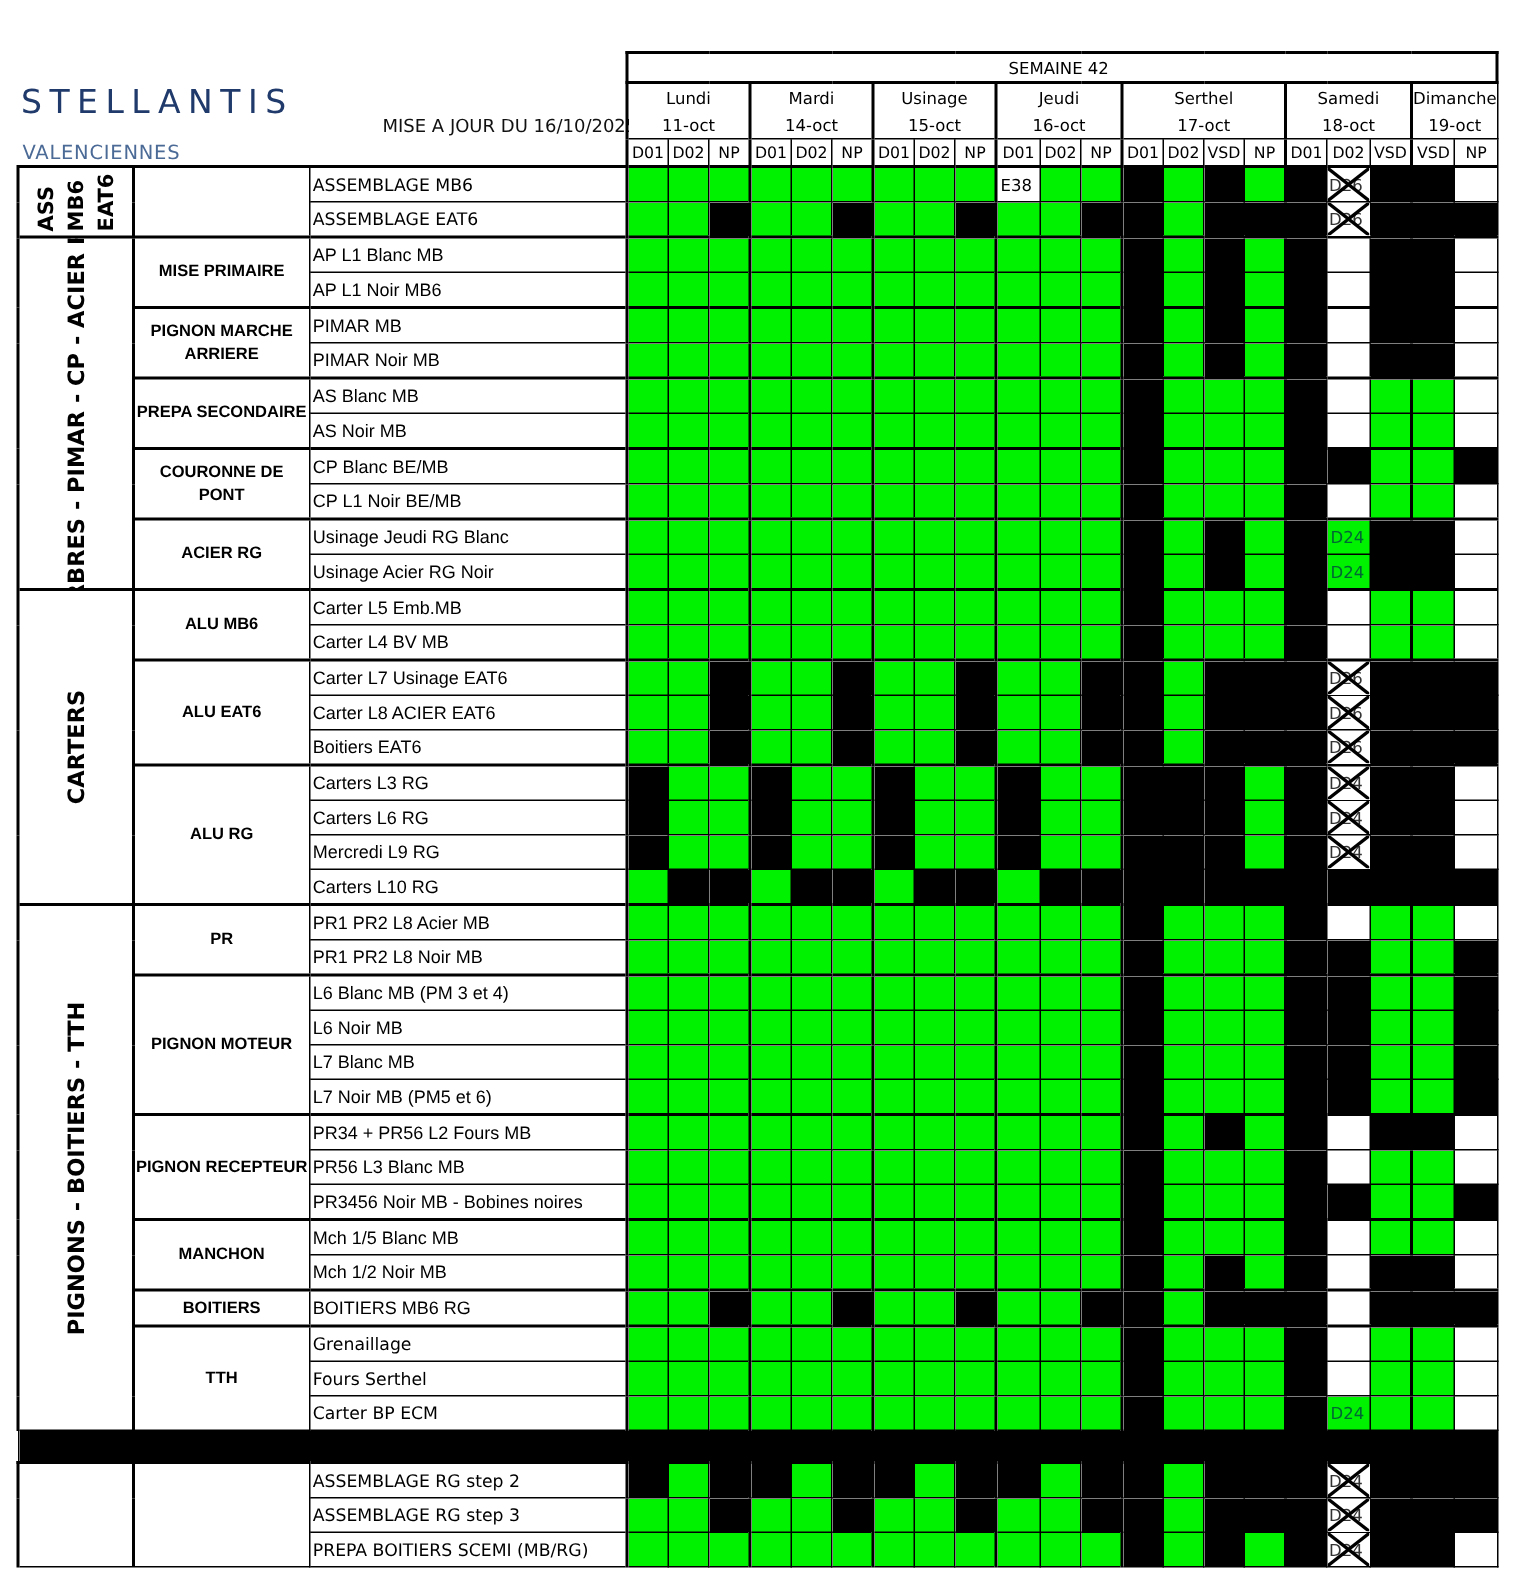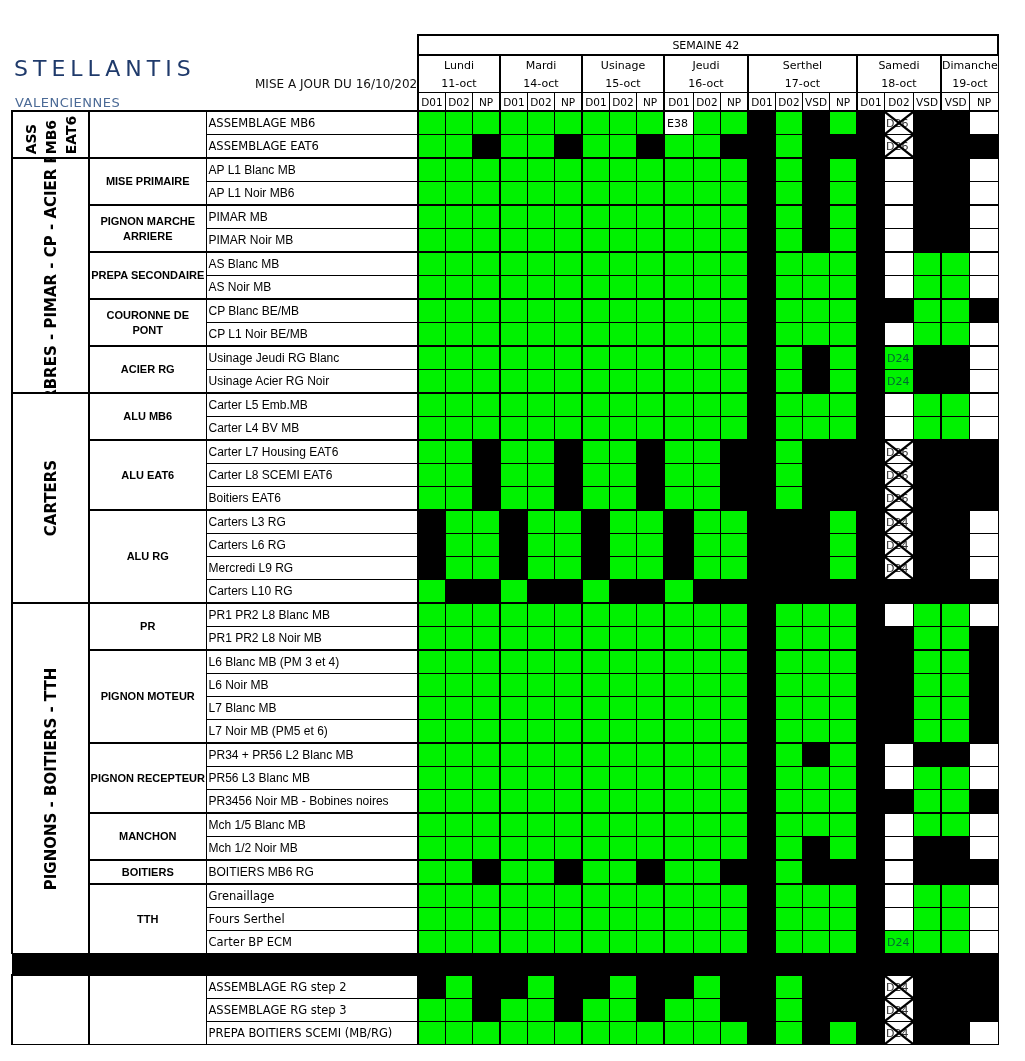--- a/index.html
+++ b/index.html
@@ -466,21 +466,21 @@
         <td class="cell c-G" style="height: 21px;"></td>
         <td class="cell c-G" style="height: 21px;"></td>
         <td class="cell c-B day-l" style="height: 21px;"></td>
         <td class="cell c-W" style="height: 21px;"></td>
         <td class="cell c-G" style="height: 21px;"></td>
         <td class="cell c-G day-l" style="height: 21px;"></td>
         <td class="cell c-W" style="height: 21px;"></td>
       </tr>
       <tr class="thick-top">
         <td rowspan="3" class="grp">ALU EAT6</td>
-        <td class="lbl">Carter L7 Housing EAT6</td>
+        <td class="lbl">Carter L7 Usinage EAT6</td>
         <td class="cell c-G day-l" style="height: 21px;"></td>
         <td class="cell c-G" style="height: 21px;"></td>
         <td class="cell c-B" style="height: 21px;"></td>
         <td class="cell c-G day-l" style="height: 21px;"></td>
         <td class="cell c-G" style="height: 21px;"></td>
         <td class="cell c-B" style="height: 21px;"></td>
         <td class="cell c-G day-l" style="height: 21px;"></td>
         <td class="cell c-G" style="height: 21px;"></td>
         <td class="cell c-B" style="height: 21px;"></td>
         <td class="cell c-G day-l" style="height: 21px;"></td>
@@ -493,21 +493,21 @@
         <td class="cell c-B day-l" style="height: 21px;"></td>
         <td class="cell c-X" style="height: 21px;"><svg viewBox="0 0 10 10" preserveAspectRatio="none">
             <line x1="0" y1="0" x2="10" y2="10" stroke="#000" stroke-width="0.9"></line>
             <line x1="10" y1="0" x2="0" y2="10" stroke="#000" stroke-width="0.9"></line>
           </svg>D26</td>
         <td class="cell c-B" style="height: 21px;"></td>
         <td class="cell c-B day-l" style="height: 21px;"></td>
         <td class="cell c-B" style="height: 21px;"></td>
       </tr>
       <tr>
-        <td class="lbl">Carter L8 SCEMI EAT6</td>
+        <td class="lbl">Carter L8 ACIER EAT6</td>
         <td class="cell c-G day-l" style="height: 21px;"></td>
         <td class="cell c-G" style="height: 21px;"></td>
         <td class="cell c-B" style="height: 21px;"></td>
         <td class="cell c-G day-l" style="height: 21px;"></td>
         <td class="cell c-G" style="height: 21px;"></td>
         <td class="cell c-B" style="height: 21px;"></td>
         <td class="cell c-G day-l" style="height: 21px;"></td>
         <td class="cell c-G" style="height: 21px;"></td>
         <td class="cell c-B" style="height: 21px;"></td>
         <td class="cell c-G day-l" style="height: 21px;"></td>
@@ -657,21 +657,21 @@
         <td class="cell c-B" style="height: 21px;"></td>
         <td class="cell c-B" style="height: 21px;"></td>
         <td class="cell c-B day-l" style="height: 21px;"></td>
         <td class="cell c-B" style="height: 21px;"></td>
       </tr>
       <tr class="thick-top">
         <td rowspan="15" class="sect">
           <div class="vert">PIGNONS - BOITIERS - TTH</div>
         </td>
         <td rowspan="2" class="grp">PR</td>
-        <td class="lbl">PR1 PR2 L8 Blanc MB</td>
+        <td class="lbl">PR1 PR2 L8 Acier MB</td>
         <td class="cell c-G day-l" style="height: 21px;"></td>
         <td class="cell c-G" style="height: 21px;"></td>
         <td class="cell c-G" style="height: 21px;"></td>
         <td class="cell c-G day-l" style="height: 21px;"></td>
         <td class="cell c-G" style="height: 21px;"></td>
         <td class="cell c-G" style="height: 21px;"></td>
         <td class="cell c-G day-l" style="height: 21px;"></td>
         <td class="cell c-G" style="height: 21px;"></td>
         <td class="cell c-G" style="height: 21px;"></td>
         <td class="cell c-G day-l" style="height: 21px;"></td>
@@ -803,21 +803,21 @@
         <td class="cell c-G" style="height: 21px;"></td>
         <td class="cell c-G" style="height: 21px;"></td>
         <td class="cell c-B day-l" style="height: 21px;"></td>
         <td class="cell c-B" style="height: 21px;"></td>
         <td class="cell c-G" style="height: 21px;"></td>
         <td class="cell c-G day-l" style="height: 21px;"></td>
         <td class="cell c-B" style="height: 21px;"></td>
       </tr>
       <tr class="thick-top">
         <td rowspan="3" class="grp">PIGNON RECEPTEUR</td>
-        <td class="lbl">PR34 + PR56 L2 Blanc MB</td>
+        <td class="lbl">PR34 + PR56 L2 Fours MB</td>
         <td class="cell c-G day-l" style="height: 21px;"></td>
         <td class="cell c-G" style="height: 21px;"></td>
         <td class="cell c-G" style="height: 21px;"></td>
         <td class="cell c-G day-l" style="height: 21px;"></td>
         <td class="cell c-G" style="height: 21px;"></td>
         <td class="cell c-G" style="height: 21px;"></td>
         <td class="cell c-G day-l" style="height: 21px;"></td>
         <td class="cell c-G" style="height: 21px;"></td>
         <td class="cell c-G" style="height: 21px;"></td>
         <td class="cell c-G day-l" style="height: 21px;"></td>

